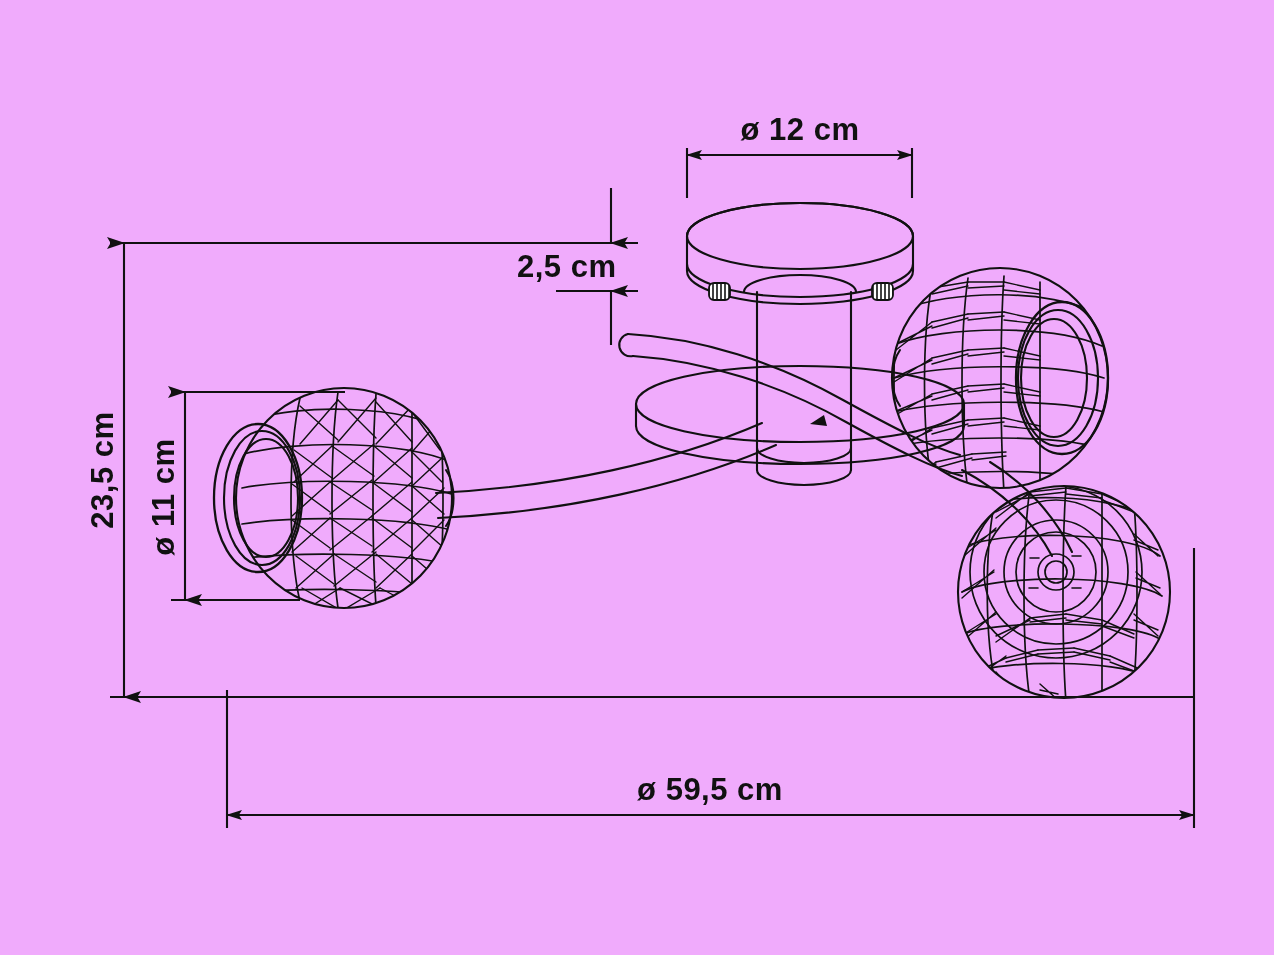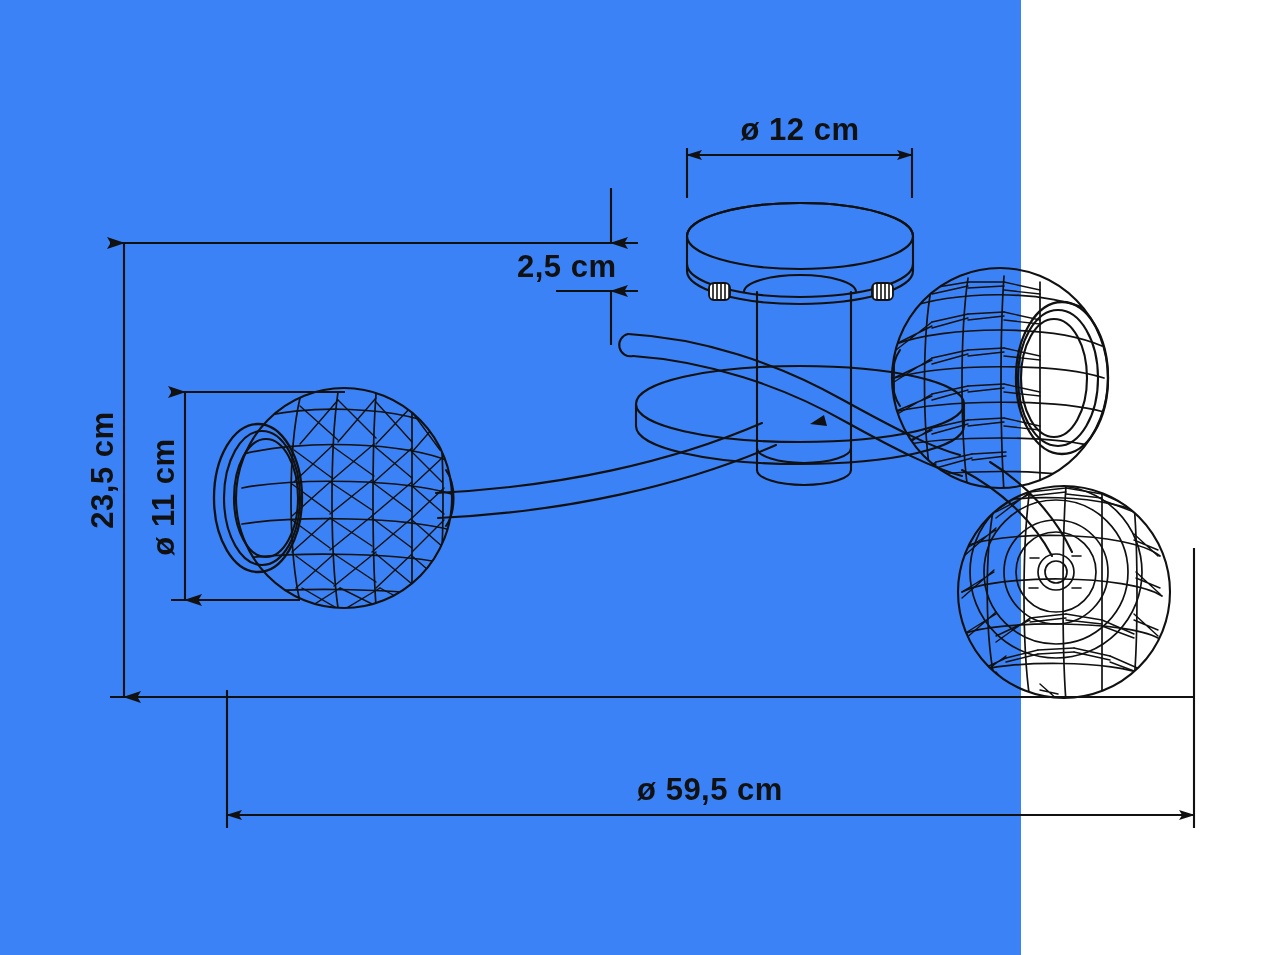--- a/index.html
+++ b/index.html
@@ -1,18 +1,18 @@
 <!DOCTYPE html>
 <html><head>
 <meta charset="utf-8">
 <style>
   html,body{margin:0;padding:0;background:#ffffff;}
   body{width:1274px;height:955px;overflow:hidden;
        font-family:"Liberation Sans","DejaVu Sans",sans-serif;}
-  #stage{position:relative;width:1021px;height:955px;background:#3b82f6;}
+  #stage{position:relative;width:1274px;height:955px;background:#f0abfc;}
   svg#drawing{position:absolute;left:0;top:0;width:1274px;height:955px;display:block;}
   .dimtxt{font-family:"Liberation Sans","DejaVu Sans",sans-serif;
           font-weight:700;font-size:31px;fill:#111;letter-spacing:0.5px;}
   .dimtxt-v{font-family:"Liberation Sans","DejaVu Sans",sans-serif;
           font-weight:700;font-size:31px;fill:#111;letter-spacing:0.5px;}
 </style>
 </head>
 <body>
 
 <div id="stage">

